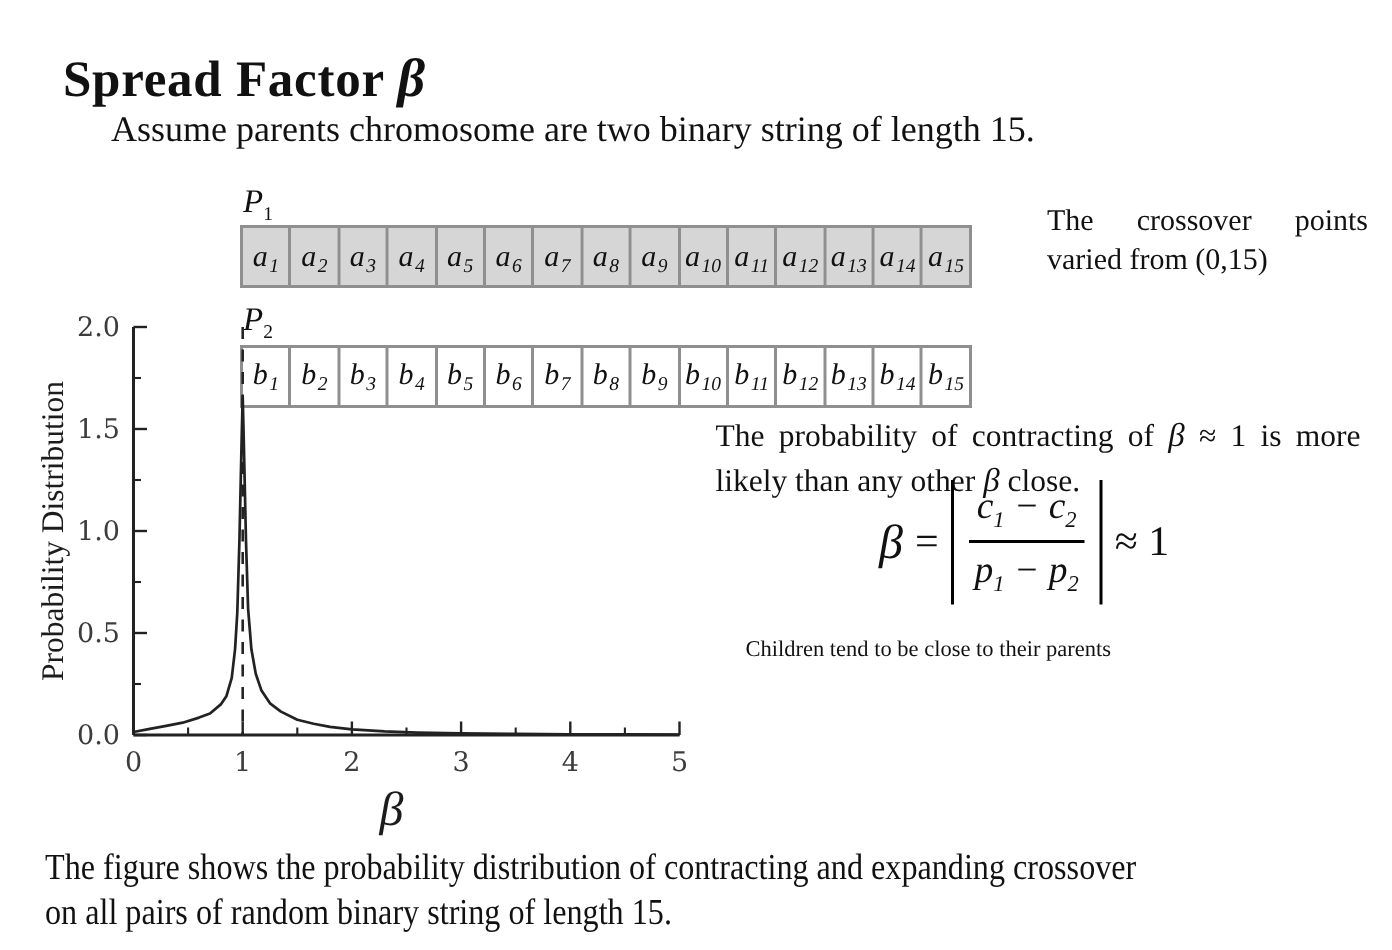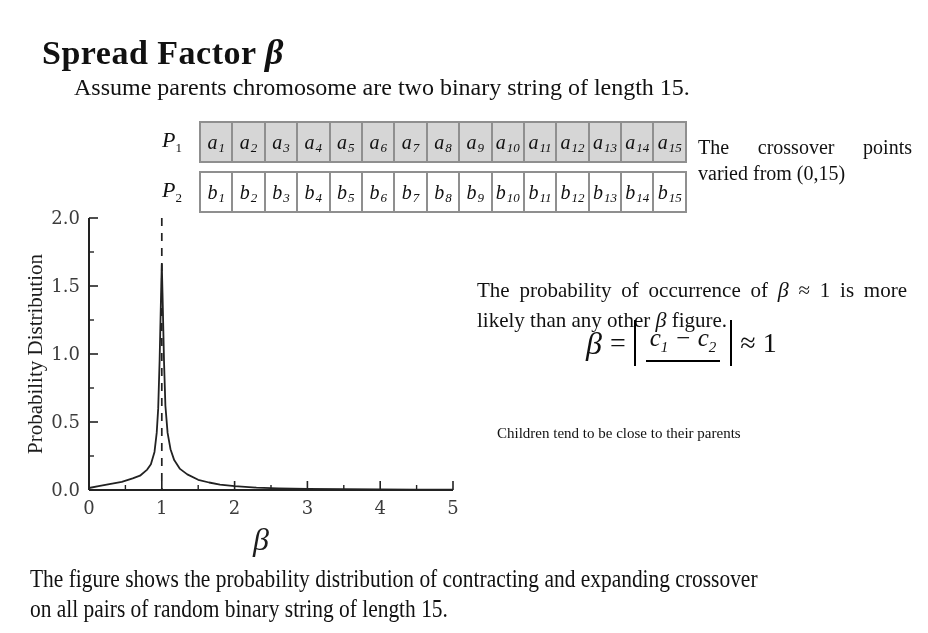--- a/index.html
+++ b/index.html
@@ -9,21 +9,21 @@
     overflow:hidden;
   }
   .abs{position:absolute;}
   
   #title{left:42px;top:8px;font-size:34px;font-weight:bold;letter-spacing:0.5px;}
   #title .sym{font-style:italic;font-size:36px;}
   
   #subtitle{left:34px;top:74px;font-size:24px;white-space:nowrap;margin-left:40px;}
   
   #tables{left:160px;top:121px;}
-  .chrow{display:flex;align-items:center;margin-bottom:8px;}
+  .chrow{display:flex;margin-bottom:8px;flex-direction:column;}
   .chrow-label{width:37px;font-size:22px;font-style:italic;text-align:left;padding-left:2px;}
   .chrow-label sub,.cell sub{font-size:13px;font-style:normal;}
   .cells{display:flex;border:2px solid #8f8f8f;}
   .cell{
     width:30.4px;height:38px;display:flex;align-items:center;justify-content:center;
     font-size:20px;font-style:italic;border-left:2px solid #8f8f8f;
   }
   .cell:first-child{border-left:none;}
   .cell sub{margin-left:1px;line-height:1;position:relative;top:5px;font-style:italic;}
   
@@ -222,27 +222,28 @@
     <line x1="69" y1="258" x2="74" y2="258" stroke="#222222" stroke-width="1.4"></line>
     <line x1="69" y1="190" x2="74" y2="190" stroke="#222222" stroke-width="1.4"></line>
     <line x1="69" y1="122" x2="74" y2="122" stroke="#222222" stroke-width="1.4"></line>
     <line x1="69" y1="54" x2="74" y2="54" stroke="#222222" stroke-width="1.4"></line>
     <line x1="141.8" y1="20" x2="141.8" y2="292" stroke="#222222" stroke-width="1.7" stroke-dasharray="8 7"></line>
     <path d="M 69.0 290.0 L 79.9 287.9 L 90.8 285.9 L 101.8 283.8 L 112.7 280.4 L 120.0 277.7 L 127.2 271.6 L 130.9 266.2 L 134.5 253.9 L 136.7 234.9 L 138.2 210.4 L 139.6 162.8 L 141.1 94.8 L 141.8 66.2 L 142.5 94.8 L 144.0 162.8 L 145.4 207.7 L 147.6 234.9 L 150.5 251.2 L 154.2 262.1 L 160.0 270.9 L 167.3 276.4 L 178.2 281.8 L 189.1 284.5 L 200.0 286.6 L 214.6 288.2 L 236.4 289.6 L 258.3 290.4 L 287.4 290.9 L 323.8 291.2 L 360.2 291.5 L 396.6 291.6 L 433.0 291.7" fill="none" stroke="#222222" stroke-width="1.8" stroke-linejoin="round"></path>
     <text transform="translate(22,156) rotate(-90)" text-anchor="middle" font-size="21" font-family="&quot;Liberation Serif&quot;,serif" fill="#1c1c1c">Probability Distribution</text>
     <text x="241" y="352" text-anchor="middle" font-size="32" font-style="italic" font-family="&quot;Liberation Serif&quot;,serif" fill="#1c1c1c">β</text>
   </svg>
 
-<p class="abs" id="probability-note"><span>The probability of occurrence of </span><i>β</i><span> ≈ 1 is more likely than any other </span><i>β</i><span> figure.</span></p>
+<p class="abs" id="probability-note"><span>The probability of contracting of </span><i>β</i><span> ≈ 1 is more likely than any other </span><i>β</i><span> close.</span></p>
 
 <div class="abs" id="formula">
   <span class="beta">β</span>
   <span class="eq">=</span>
   <div class="bars">
     <div class="num"><span>c</span><sub>1</sub> <span>−</span> <span>c</span><sub>2</sub></div>
+    <div class="den"><span>p</span><sub>1</sub> <span>−</span> <span>p</span><sub>2</sub></div>
   </div>
   <span class="approx">≈ 1</span>
 </div>
 
 <div class="abs" id="children-note">Children tend to be close to their parents</div>
 
 <div class="abs" id="caption">
   <div>The figure shows the probability distribution of contracting and expanding crossover</div>
   <div>on all pairs of random binary string of length 15.</div>
 </div>

